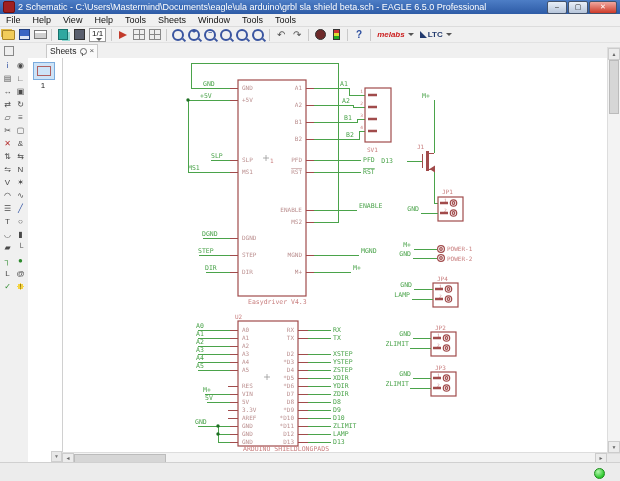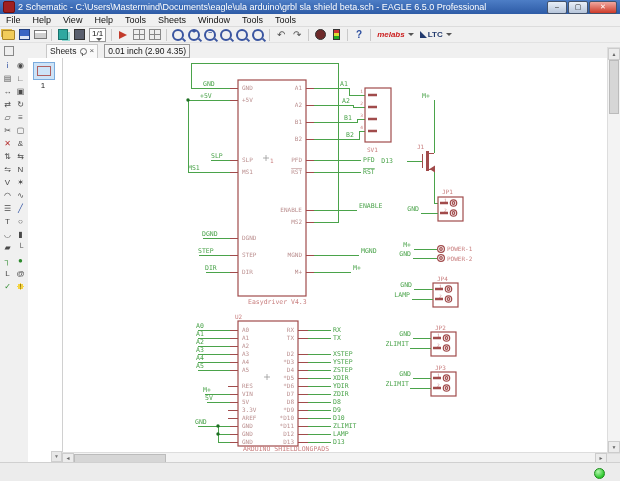--- a/index.html
+++ b/index.html
@@ -223,21 +223,20 @@
 
 <div class="abs toolbar2">
   <span class="ti" style="margin-left:1px;">
       <span class="i-grid" style="width:8px;height:8px;"></span>
     </span>
   <span class="sheets-tab">
     <span>Sheets</span>
     <span class="pinicon"></span>
     <span class="xicon">×</span>
   </span>
-  <span class="coordbox">0.01 inch (2.90 4.35)</span>
 </div>
 
 <div class="abs palette">
   <div class="tool blu">ℹ</div>
   <div class="tool">◉</div>
   <div class="tool">▤</div>
   <div class="tool">∟</div>
   <div class="tool">↔</div>
   <div class="tool">▣</div>
   <div class="tool">⇄</div>

